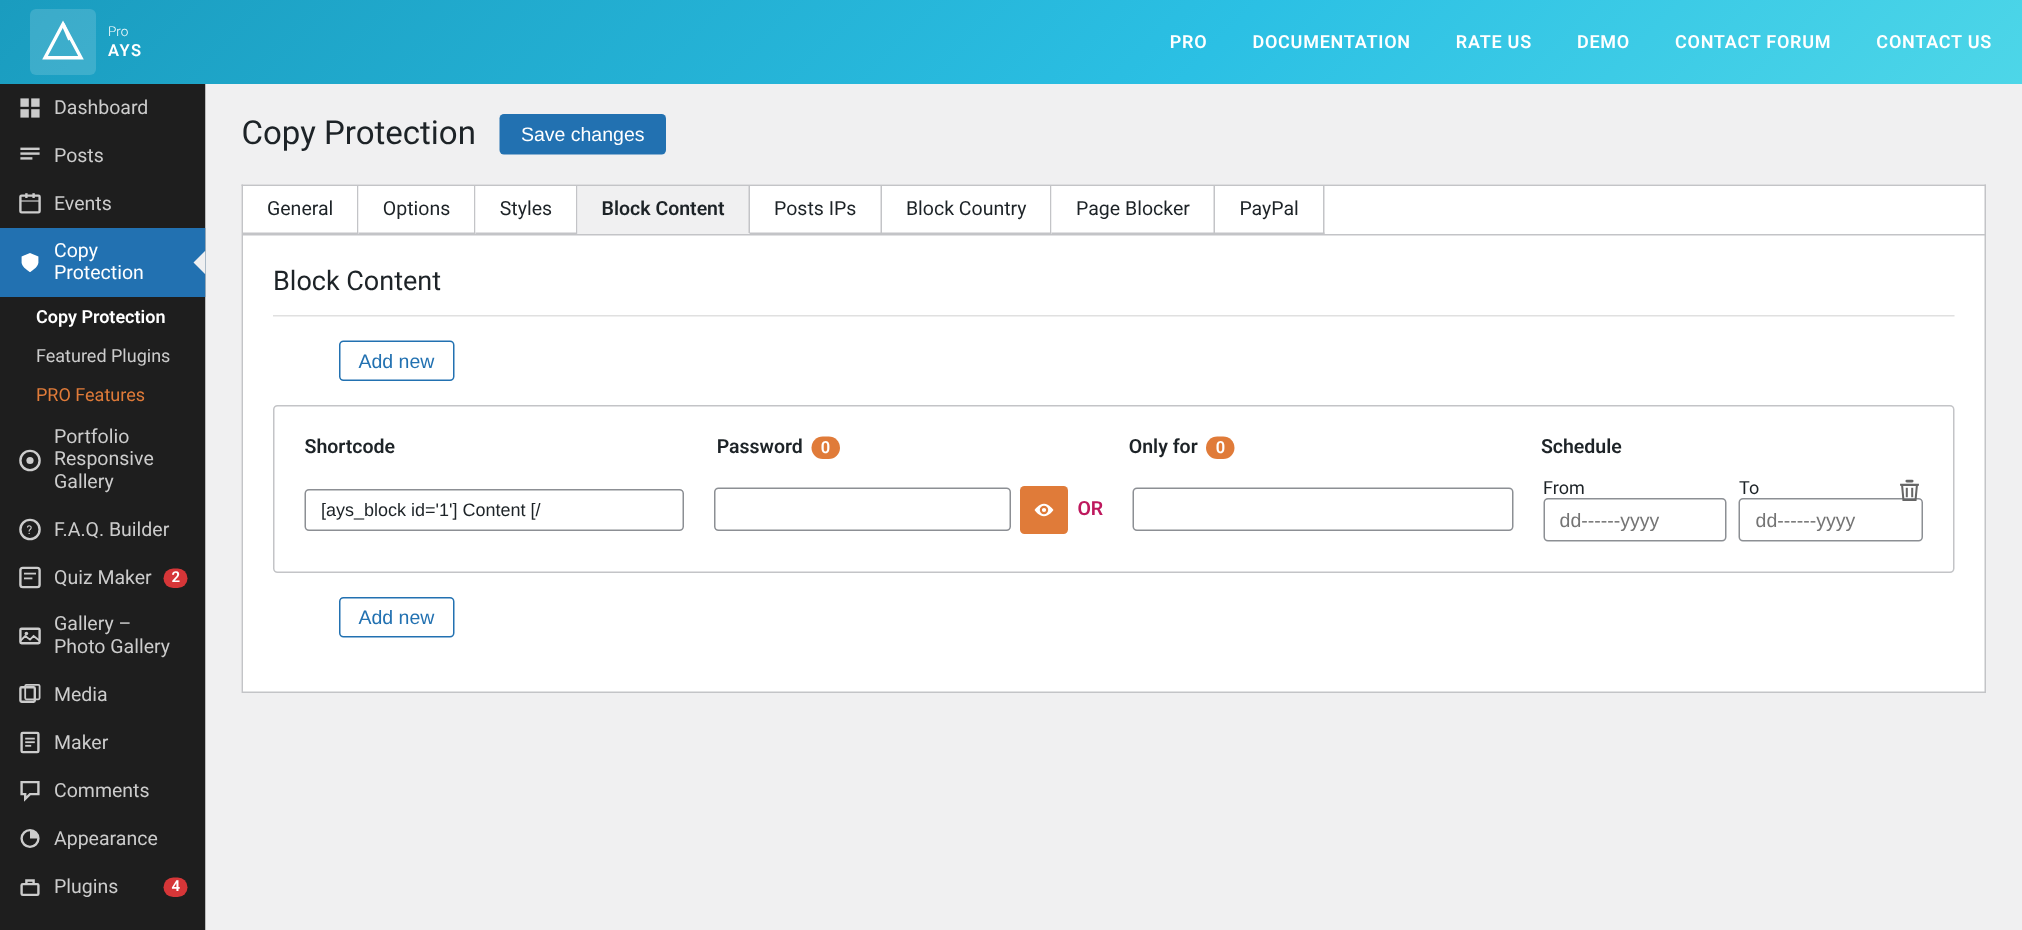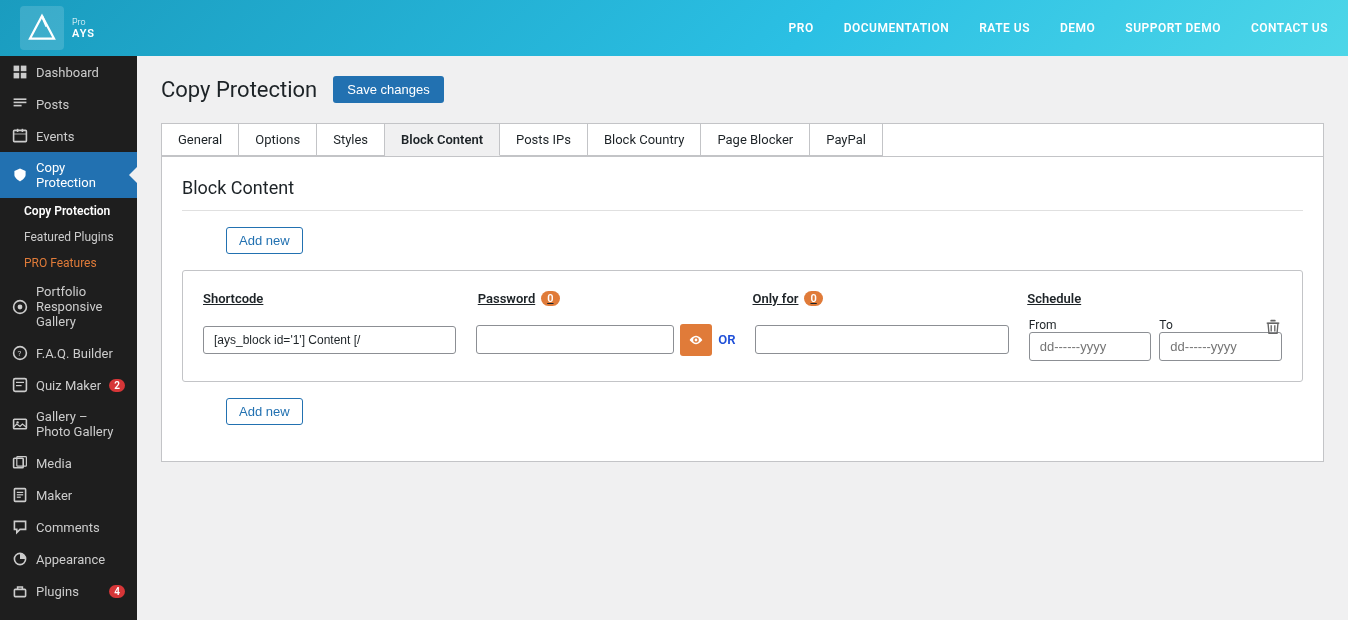--- a/index.html
+++ b/index.html
@@ -215,21 +215,20 @@
       gap: 20px;
       margin-bottom: 12px;
     }
     .col-label {
       font-size: 13px;
       font-weight: 600;
       color: #1d2327;
       display: flex;
       align-items: flex-end;
       gap: 6px;
-      text-decoration: underline;
     }
     .badge-num {
       background: #e07b39;
       color: white;
       border-radius: 10px;
       font-size: 11px;
       padding: 1px 6px;
       font-weight: 600;
     }
     .block-row-inputs {
@@ -269,21 +268,21 @@
       display: flex;
       align-items: center;
       justify-content: center;
       color: white;
       font-size: 14px;
       flex-shrink: 0;
     }
     .or-label {
       text-align: center;
       font-weight: 600;
-      color: #1d4ed8;
+      color: #be185d;
     }
     .only-for-input {
       width: 100%;
       padding: 6px 10px;
       border: 1px solid #8c8f94;
       border-radius: 3px;
       font-size: 13px;
     }
     .schedule-section {
       display: flex;
@@ -328,21 +327,21 @@
     <div>
       <div style="color:white;font-size:9px;font-weight:300;">Pro</div>
       <div class="logo-text">AYS</div>
     </div>
   </div>
   <div class="top-nav-links">
     <a class="top-nav-link">PRO</a>
     <a class="top-nav-link">DOCUMENTATION</a>
     <a class="top-nav-link">RATE US</a>
     <a class="top-nav-link">DEMO</a>
-    <a class="top-nav-link">SUPPORT DEMO</a>
+    <a class="top-nav-link">CONTACT FORUM</a>
     <a class="top-nav-link">CONTACT US</a>
   </div>
 </div>
 
 <div class="main-layout">
 
   <div class="sidebar">
     <div class="sidebar-item">
       <span class="sidebar-icon">
         <svg viewBox="0 0 20 20">

